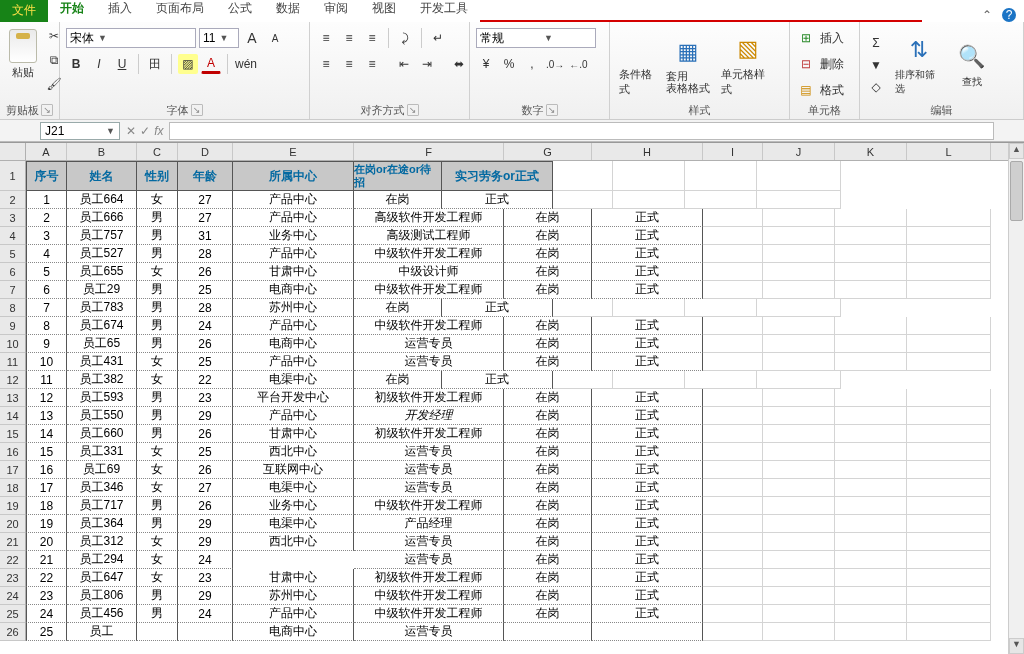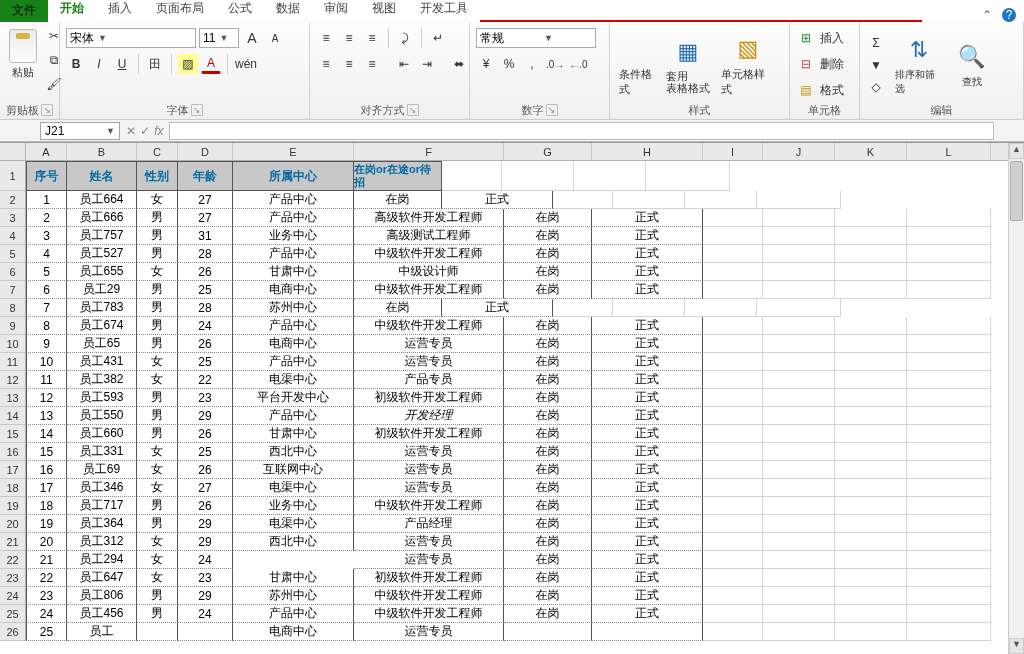--- a/index.html
+++ b/index.html
@@ -1,21 +1,21 @@
 <!DOCTYPE html>
 <html><head>
 <meta charset="utf-8">
 <style>
 * { margin:0; padding:0; box-sizing:border-box; font-family:"Microsoft YaHei","SimSun",sans-serif; }
 body { background:#fff; font-size:12px; overflow:hidden; width:1024px; height:654px; }
 
 
 .tabs { display:flex; align-items:flex-end; height:22px; background:#fff; padding-left:0; }
 .tab { padding:3px 12px; font-size:12px; color:#444; cursor:pointer; }
-.tab.file { background:#178317; color:#000000; }
+.tab.file { background:#178317; color:#fde047; }
 .tab.active { background:#fff; color:#178317; font-weight:bold; border-bottom:2px solid #fff; }
 .redbar { flex:1; border-top:2px solid #d40000; margin-top:2px; margin-right:60px; }
 .tab-right { margin-left:auto; display:flex; gap:10px; align-items:center; padding-right:8px; color:#666; }
 .tab-right span { font-size:12px; }
 .help-icon { display:inline-block; width:14px; height:14px; background:#1b74c5; color:#fff; border-radius:50%; text-align:center; line-height:14px; font-size:10px; }
 
 
 .ribbon { display:flex; height:98px; border-bottom:1px solid #ccc; background:linear-gradient(#fdfdfd,#f0f0f0); }
 .group { border-right:1px solid #d0d0d0; padding:4px 6px 2px; display:flex; flex-direction:column; position:relative; }
 .group-rows { flex:1; display:flex; flex-direction:column; gap:2px; }
@@ -317,20 +317,21 @@
       <div class="row-head">26</div>
     </div>
   <div class="cells" id="cells">
       <div class="data-row header-row">
         <div class="cell hdr-cell" style="width: 41px;">序号</div>
         <div class="cell hdr-cell" style="width: 70px;">姓名</div>
         <div class="cell hdr-cell" style="width: 41px;">性别</div>
         <div class="cell hdr-cell" style="width: 55px;">年龄</div>
         <div class="cell hdr-cell" style="width: 121px;">所属中心</div>
         <div class="cell hdr-cell" style="width: 88px; white-space: normal; line-height: 13px; font-size: 11px;">在岗or在途or待招</div>
+        <div class="cell hdr-cell" style="width: 111px;">实习劳务or正式</div>
         <div class="cell " style="width: 60px;"></div>
         <div class="cell " style="width: 72px;"></div>
         <div class="cell " style="width: 72px;"></div>
         <div class="cell " style="width: 84px;"></div>
       </div>
       <div class="data-row">
         <div class="cell data-cell" style="width: 41px;">1</div>
         <div class="cell data-cell" style="width: 70px;">员工664</div>
         <div class="cell data-cell" style="width: 41px;">女</div>
         <div class="cell data-cell" style="width: 55px;">27</div>
@@ -466,21 +467,20 @@
         <div class="cell " style="width: 72px;"></div>
         <div class="cell " style="width: 72px;"></div>
         <div class="cell " style="width: 84px;"></div>
       </div>
       <div class="data-row">
         <div class="cell data-cell" style="width: 41px;">11</div>
         <div class="cell data-cell" style="width: 70px;">员工382</div>
         <div class="cell data-cell" style="width: 41px;">女</div>
         <div class="cell data-cell" style="width: 55px;">22</div>
         <div class="cell data-cell" style="width: 121px;">电渠中心</div>
-        <div class="cell data-cell" style="width: 150px;">产品专员</div>
         <div class="cell data-cell" style="width: 88px;">在岗</div>
         <div class="cell data-cell" style="width: 111px;">正式</div>
         <div class="cell " style="width: 60px;"></div>
         <div class="cell " style="width: 72px;"></div>
         <div class="cell " style="width: 72px;"></div>
         <div class="cell " style="width: 84px;"></div>
       </div>
       <div class="data-row">
         <div class="cell data-cell" style="width: 41px;">12</div>
         <div class="cell data-cell" style="width: 70px;">员工593</div>

